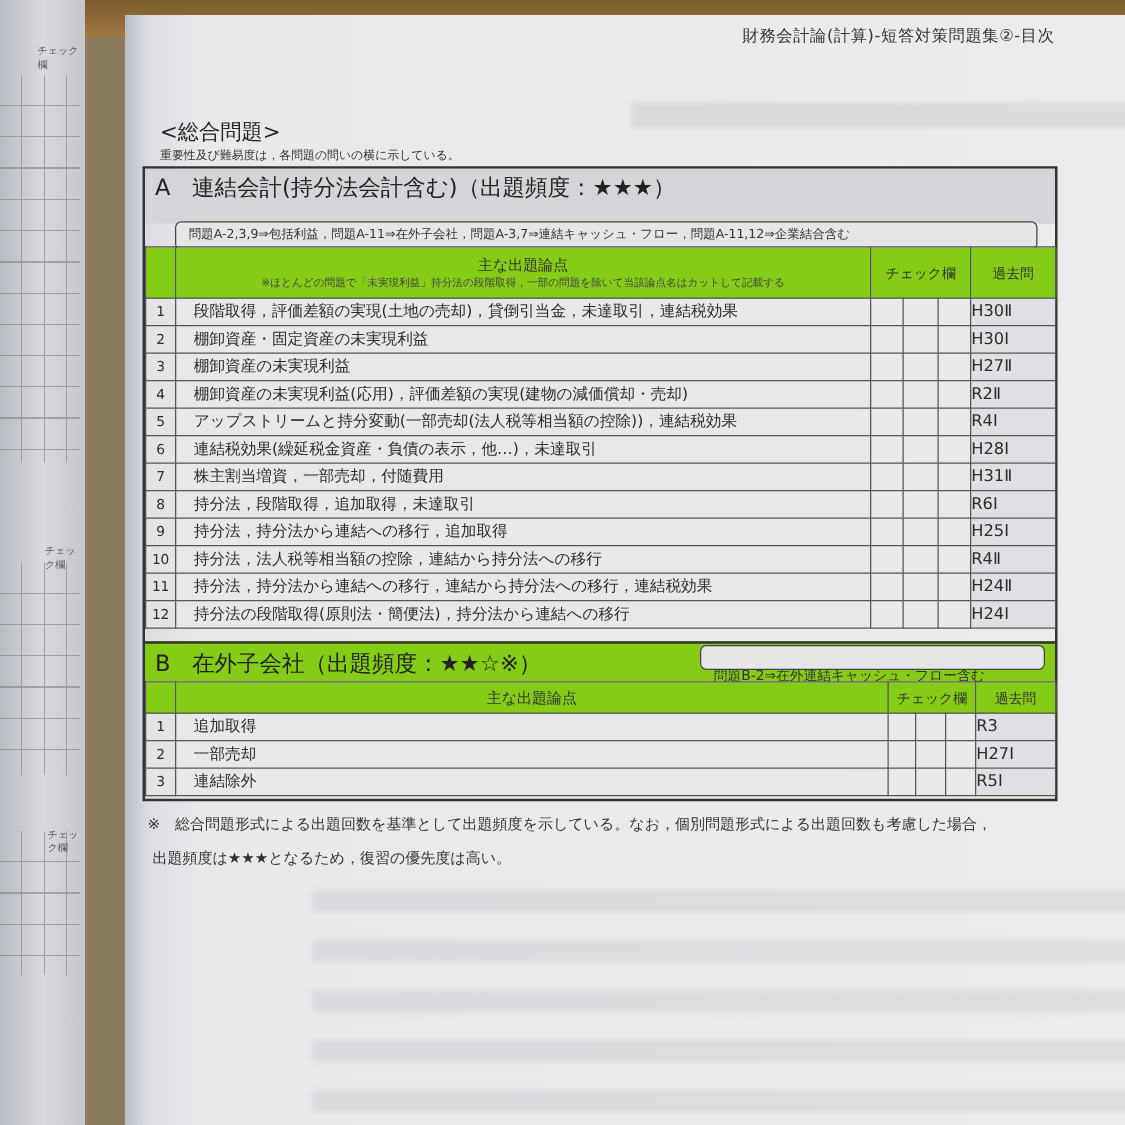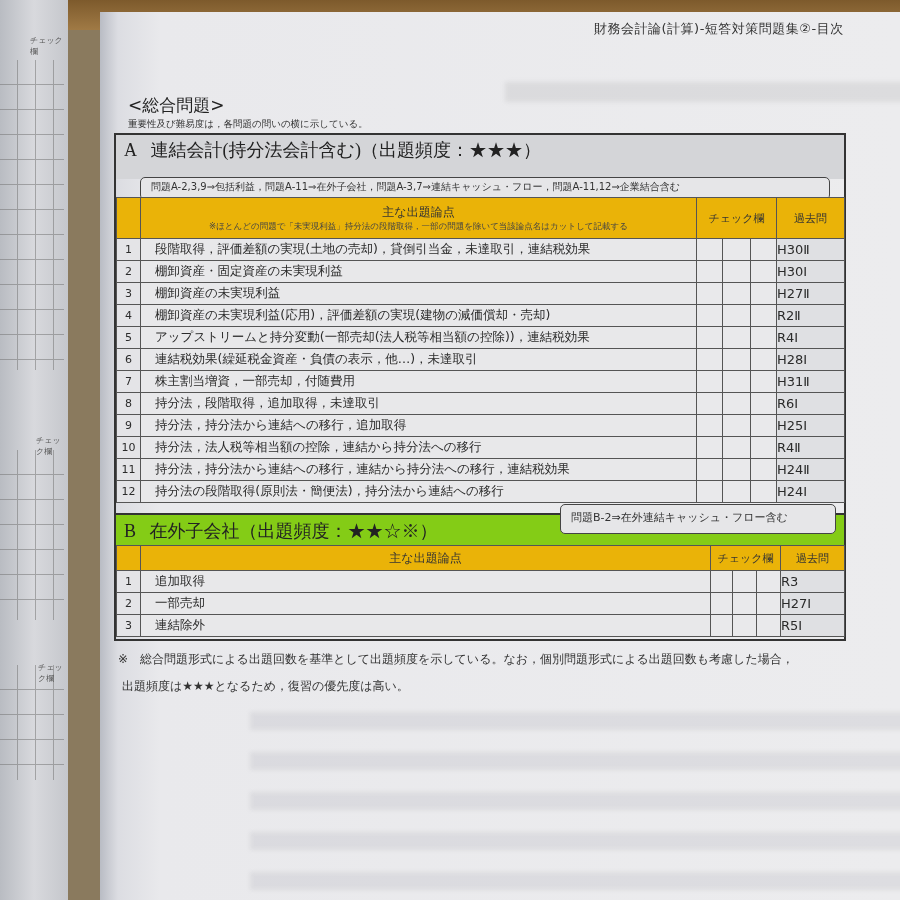--- a/index.html
+++ b/index.html
@@ -11,29 +11,29 @@
   .leftpage{position:absolute;left:0;top:0;width:68px;height:900px;background:linear-gradient(90deg,#b9bcc2,#d8d9dd 50%,#c5c7cc);}
   .leftgrid{position:absolute;left:0;width:64px;background:
       repeating-linear-gradient(180deg,transparent 0 24px,#777 24px 25px),
       repeating-linear-gradient(90deg,transparent 0 17px,#777 17px 18px);opacity:0.55;}
   .leftlabel{position:absolute;font-size:8px;color:#555;}
   .header{position:absolute;left:594px;top:20px;font-size:13px;color:#333;letter-spacing:0.5px;text-align:right;}
   .section-title{position:absolute;left:128px;top:94px;font-size:17px;color:#222;}
   .note-top{position:absolute;left:128px;top:118px;font-size:9.5px;color:#333;}
   .box{position:absolute;left:114px;top:133px;width:732px;height:508px;border:2px solid #333;box-sizing:border-box;}
   .secA-head{position:absolute;left:0;top:0;width:728px;height:44px;background:#d4d5d8;}
-  .sec-title{position:absolute;left:8px;top:3px;font-size:18px;color:#222;white-space:nowrap;font-family:Liberation Serif, serif;}
+  .sec-title{position:absolute;left:8px;top:3px;font-size:18px;color:#222;white-space:nowrap;}
   .pill{position:absolute;border:1.5px solid #444;border-radius:5px;background:#e6e6e8;font-size:10px;color:#333;white-space:nowrap;padding:2px 10px;box-sizing:border-box;}
   table{border-collapse:collapse;position:absolute;table-layout:fixed;}
   td{border:1px solid #555;height:21px;padding:0;font-size:12.5px;color:#2b2b2b;white-space:nowrap;overflow:hidden;}
   td.num{text-align:center;background:#e4e4e7;font-size:11px;}
   td.topic{padding-left:14px;background:#e8e8ea;}
   td.chk{background:#e9e9eb;}
   td.past{text-align:left;background:#dfe0e3;font-size:13px;}
-  th{border:1px solid #555;font-weight:normal;background:#eab308;font-size:11px;color:#333;}
+  th{border:1px solid #555;font-weight:normal;background:#84cc16;font-size:11px;color:#333;}
   .subnote{display:block;font-size:8.5px;color:#444;}
   .secB-head{position:absolute;left:0;width:728px;height:30px;background:#84cc16;}
   .footnote{position:absolute;left:118px;font-size:12px;color:#333;white-space:nowrap;}
 </style>
 </head>
 <body>
 
 <div class="desk"></div>
 
 <div class="page">
@@ -181,21 +181,21 @@
     </tr>
   </tbody>
     </table>
 
   <div class="secB-head" style="top:378px;border-top:2px solid #333;">
     <div class="sec-title" style="top:4px;">
       <span>B</span>&nbsp;&nbsp;
       <span>在外子会社（出題頻度：★★☆※）</span>
     </div>
   </div>
-  <div class="pill" style="left:444px;top:369px;width:276px;height:30px;font-size:11px;padding-top:5px;">問題B-2⇒在外連結キャッシュ・フロー含む</div>
+  <div class="pill" style="left:444px;top:381px;width:276px;height:14px;font-size:11px;padding-top:16px;">問題B-2⇒在外連結キャッシュ・フロー含む</div>
 
   <table style="left:0;top:410px;width:728px;">
     <colgroup>
       <col style="width:24px">
         <col style="width:570px">
         <col style="width:22px">
         <col style="width:24px">
         <col style="width:24px">
         <col style="width:64px">
     </colgroup>

